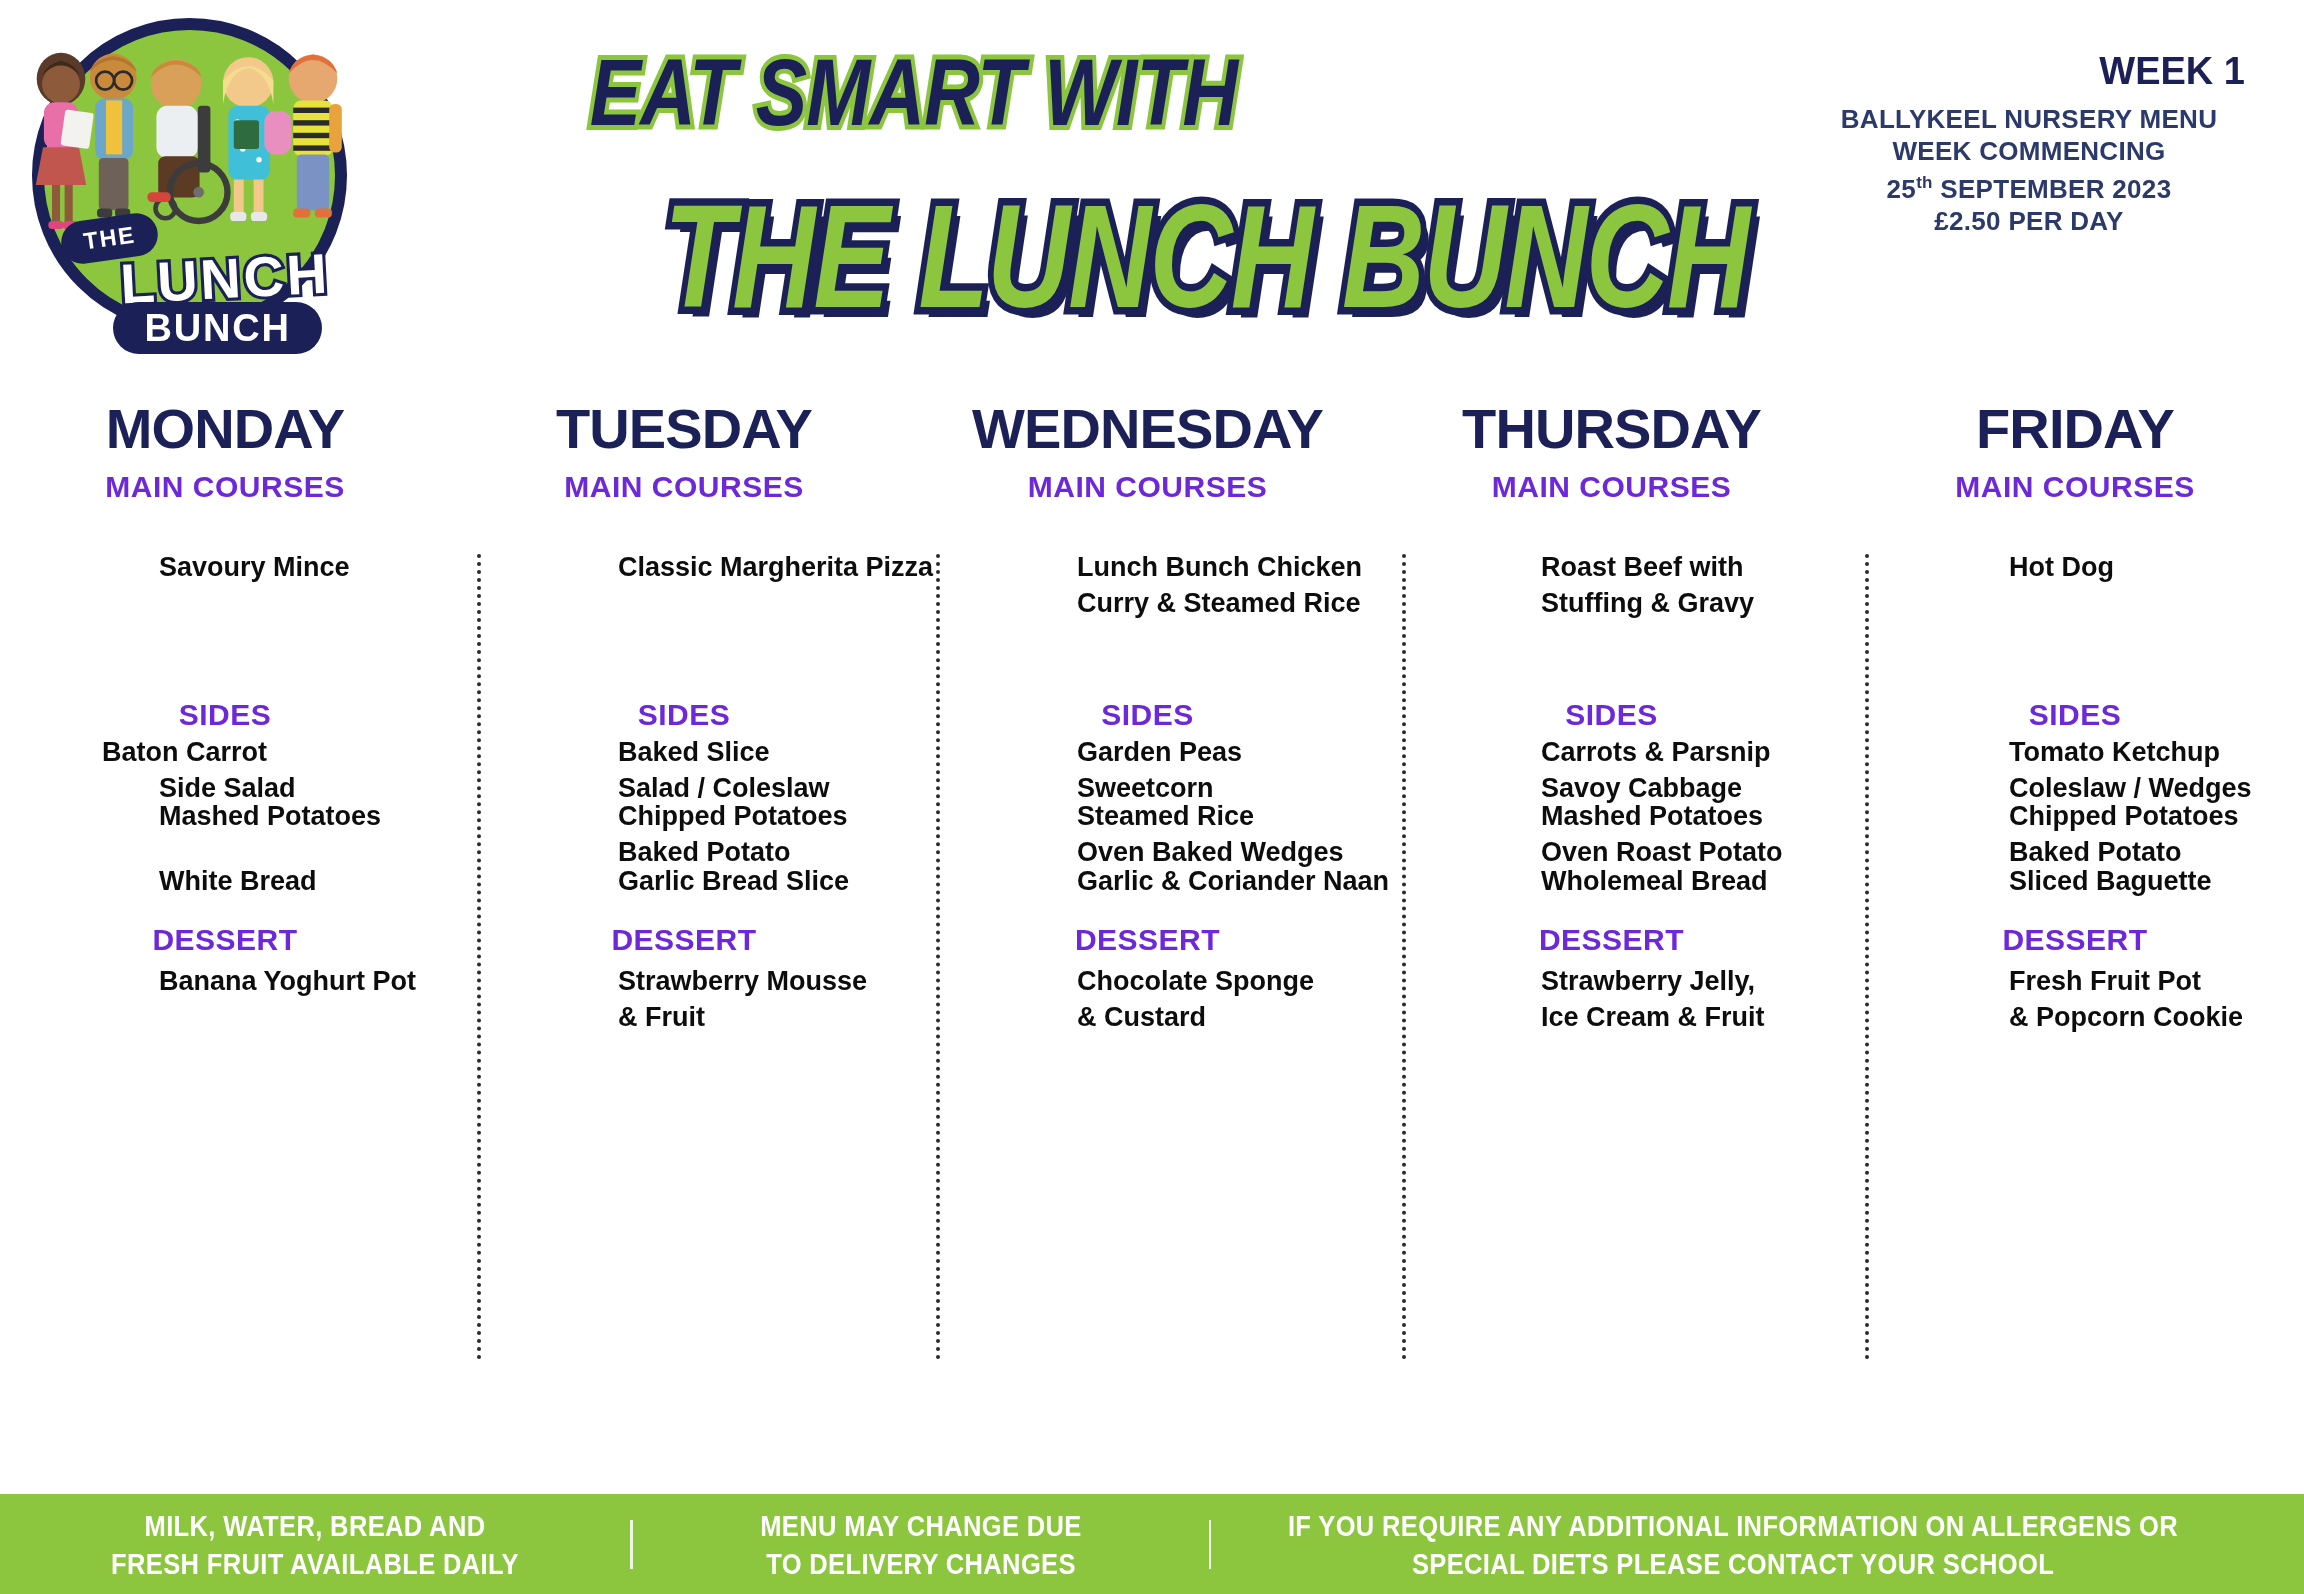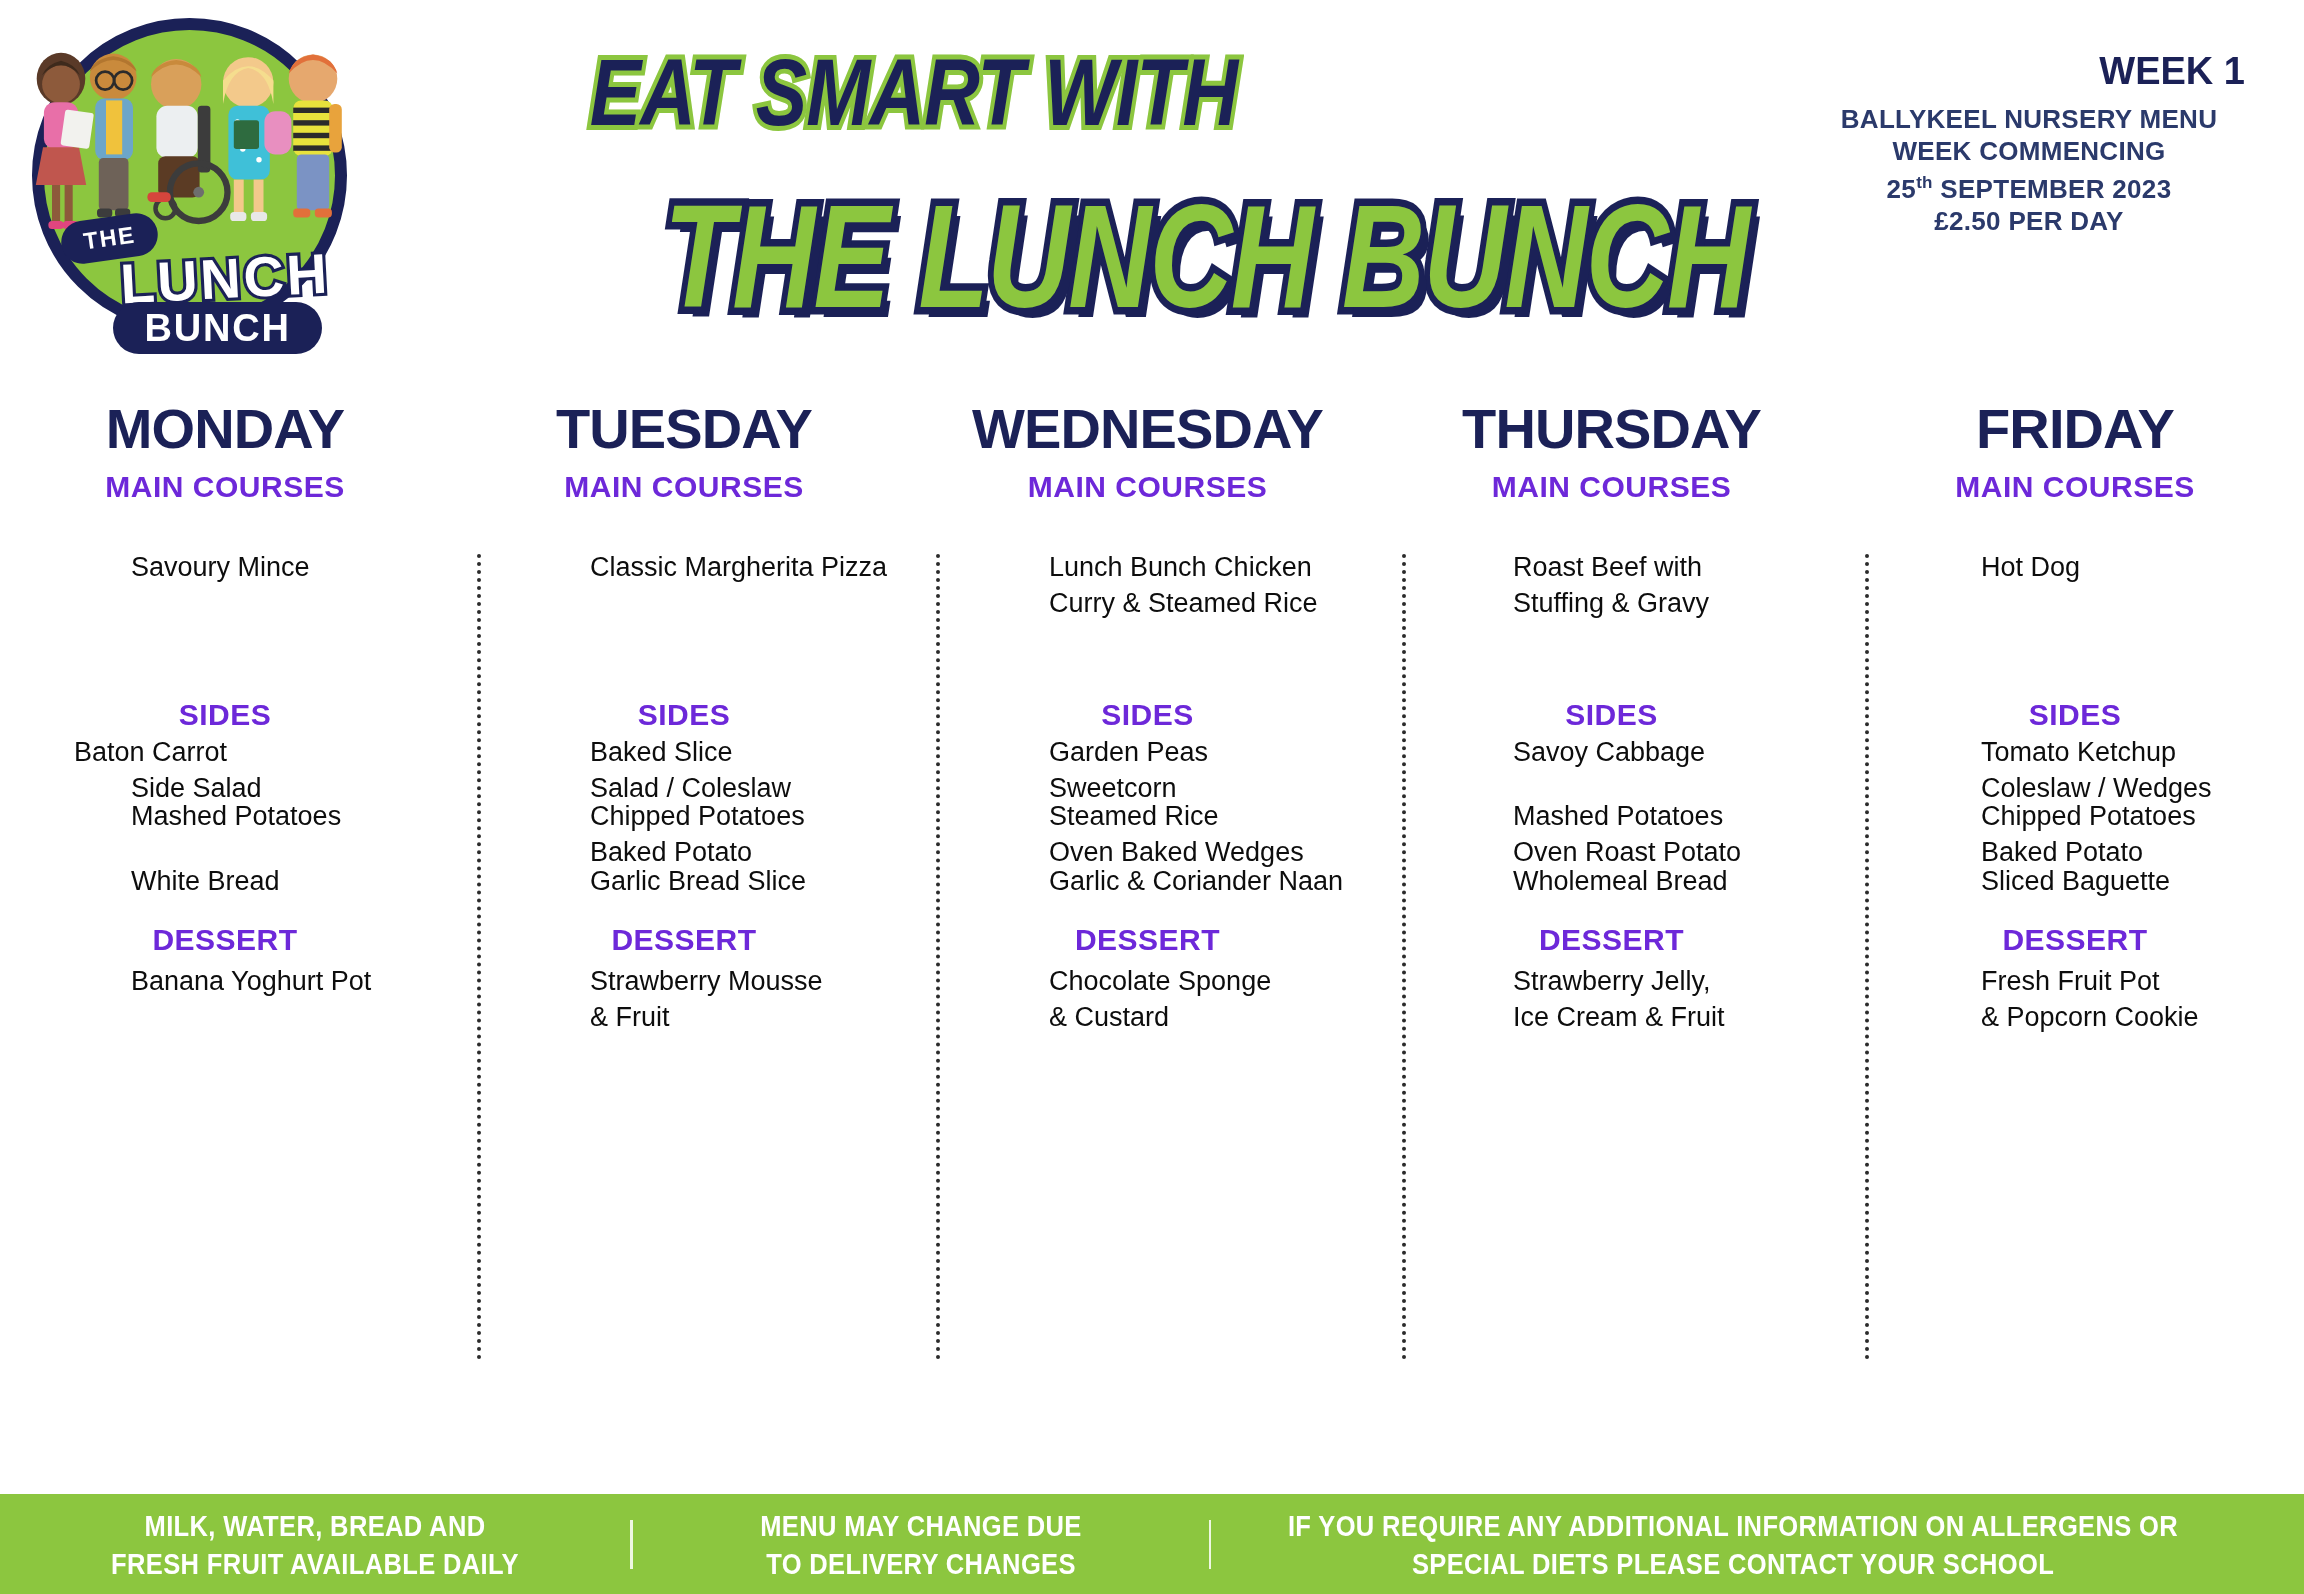--- a/index.html
+++ b/index.html
@@ -48,21 +48,21 @@
   #hdr-sub-wrap{margin-top:5.4px;}
   #hdr-date sup{font-size:17px;vertical-align:super;}
 
   
   #grid{position:absolute;left:0;top:387px;width:1968px;height:1071px;}
   .col{position:absolute;top:0;width:450px;height:1071px;}
   .day{text-align:center;font-size:56px;font-weight:bold;color:#1b2157;
     letter-spacing:-0.9px;margin:0;height:83px;line-height:83px;}
   .sect{text-align:center;font-size:30px;font-weight:bold;color:#6d28d9;
     letter-spacing:0.5px;}
-  .items{font-size:27px;font-weight:normal;color:#0d0d0d;line-height:36px;}
+  .items{font-size:27px;font-weight:bold;color:#0d0d0d;line-height:36px;margin-left:28px;}
   .divider{position:absolute;top:167px;width:0;height:806px;
     border-left:4.5px dotted #2b2b2b;}
 
   
   .blk{position:absolute;width:100%;}
 
   
   #footer{position:absolute;left:0;bottom:0;width:2304px;height:101px;
     background:#8cc63f;display:flex;align-items:center;}
   .foot-cell{color:#ffffff;font-weight:bold;font-size:29px;line-height:38px;
@@ -242,20 +242,21 @@
     </div>
     <div class="col" style="left: 1382px; width: 459px;">
       <div class="blk day" style="top: 0px;">THURSDAY</div>
       <div class="blk sect" style="top: 83px;">MAIN COURSES</div>
       <div class="blk items" style="top: 162px;">
         <div style="padding-left: 131px;">Roast Beef  with</div>
         <div style="padding-left: 131px;">Stuffing &amp; Gravy</div>
       </div>
       <div class="blk sect" style="top: 311px;">SIDES</div>
       <div class="blk items" style="top: 347px;">
+        <div style="padding-left: 131px;">Carrots &amp; Parsnip</div>
         <div style="padding-left: 131px;">Savoy Cabbage</div>
       </div>
       <div class="blk items" style="top: 411px;">
         <div style="padding-left: 131px;">Mashed Potatoes</div>
         <div style="padding-left: 131px;">Oven Roast Potato</div>
       </div>
       <div class="blk items" style="top: 476px;">
         <div style="padding-left: 131px;">Wholemeal Bread</div>
       </div>
       <div class="blk sect" style="top: 536px;">DESSERT</div>

